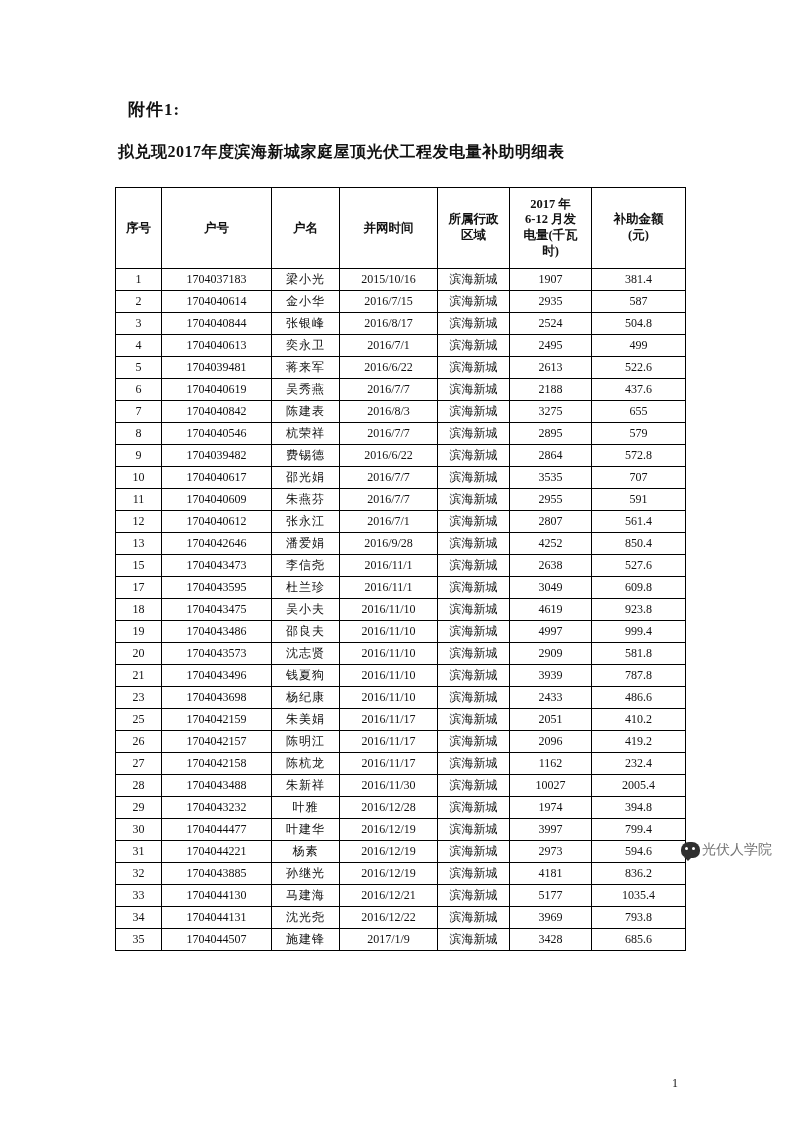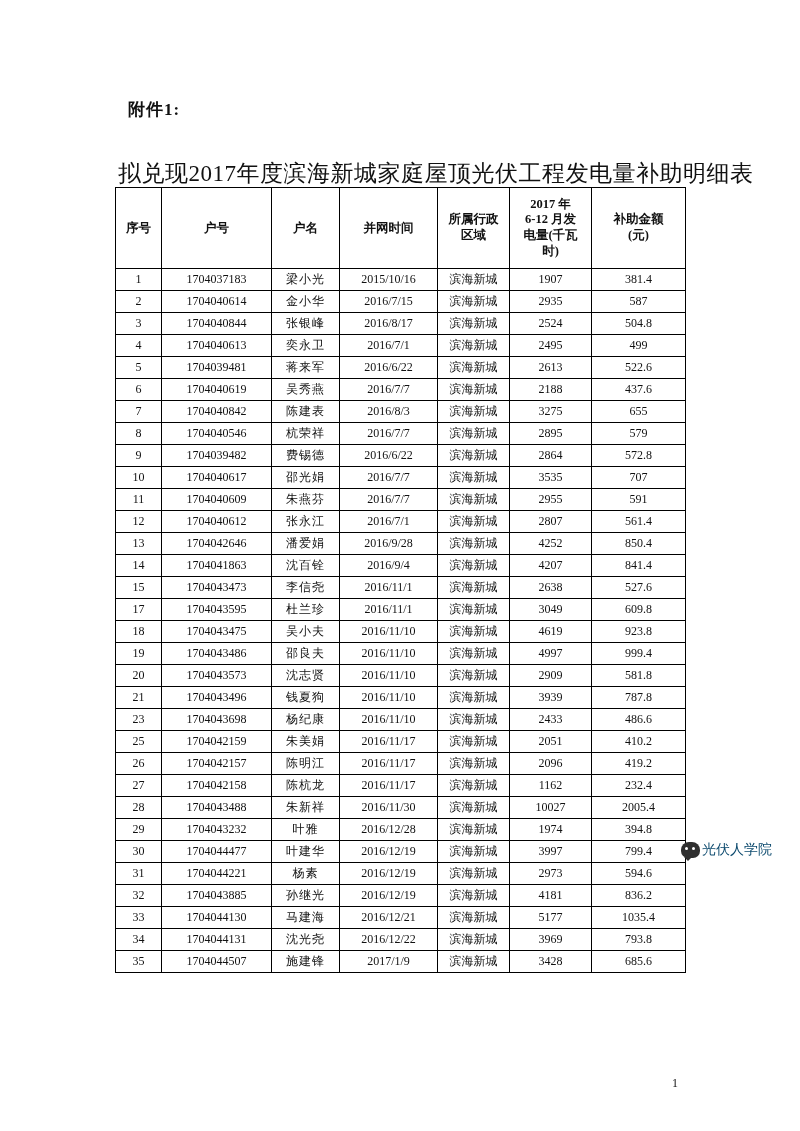--- a/index.html
+++ b/index.html
@@ -27,25 +27,24 @@
     top: 98px;
     font-size: 17px;
     font-weight: bold;
     letter-spacing: 1px;
   }
   .doc-title {
     position: absolute;
     left: 118px;
     top: 142px;
     width: 570px;
-    font-size: 23px;
-    font-weight: normal;
+    font-size: 16px;
+    font-weight: bold;
     letter-spacing: 0.5px;
     white-space: nowrap;
-    margin-top: 16px;
   }
   table.grant-table {
     position: absolute;
     left: 115px;
     top: 187px;
     width: 570px;
     border-collapse: collapse;
     table-layout: fixed;
   }
   table.grant-table th,
@@ -85,21 +84,21 @@
     top: 1076px;
     font-size: 12px;
   }
   .footer-brand {
     position: absolute;
     right: 28px;
     bottom: 18px;
     display: flex;
     align-items: center;
     gap: 2px;
-    color: #0c4a6e;
+    color: #737373;
   }
   .wechat-badge {
     width: 19px;
     height: 16px;
     background: #2f2f2f;
     border-radius: 8px 8px 7px 7px;
     position: relative;
   }
   .wechat-badge:after {
     content: "";
@@ -278,29 +277,20 @@
         <tr>
           <td>13</td>
           <td>1704042646</td>
           <td class="name-cell">潘爱娟</td>
           <td>2016/9/28</td>
           <td class="area-cell">滨海新城</td>
           <td>4252</td>
           <td>850.4</td>
         </tr>
         <tr>
-          <td>14</td>
-          <td>1704041863</td>
-          <td class="name-cell">沈百铨</td>
-          <td>2016/9/4</td>
-          <td class="area-cell">滨海新城</td>
-          <td>4207</td>
-          <td>841.4</td>
-        </tr>
-        <tr>
           <td>15</td>
           <td>1704043473</td>
           <td class="name-cell">李信尧</td>
           <td>2016/11/1</td>
           <td class="area-cell">滨海新城</td>
           <td>2638</td>
           <td>527.6</td>
         </tr>
         <tr>
           <td>17</td>

